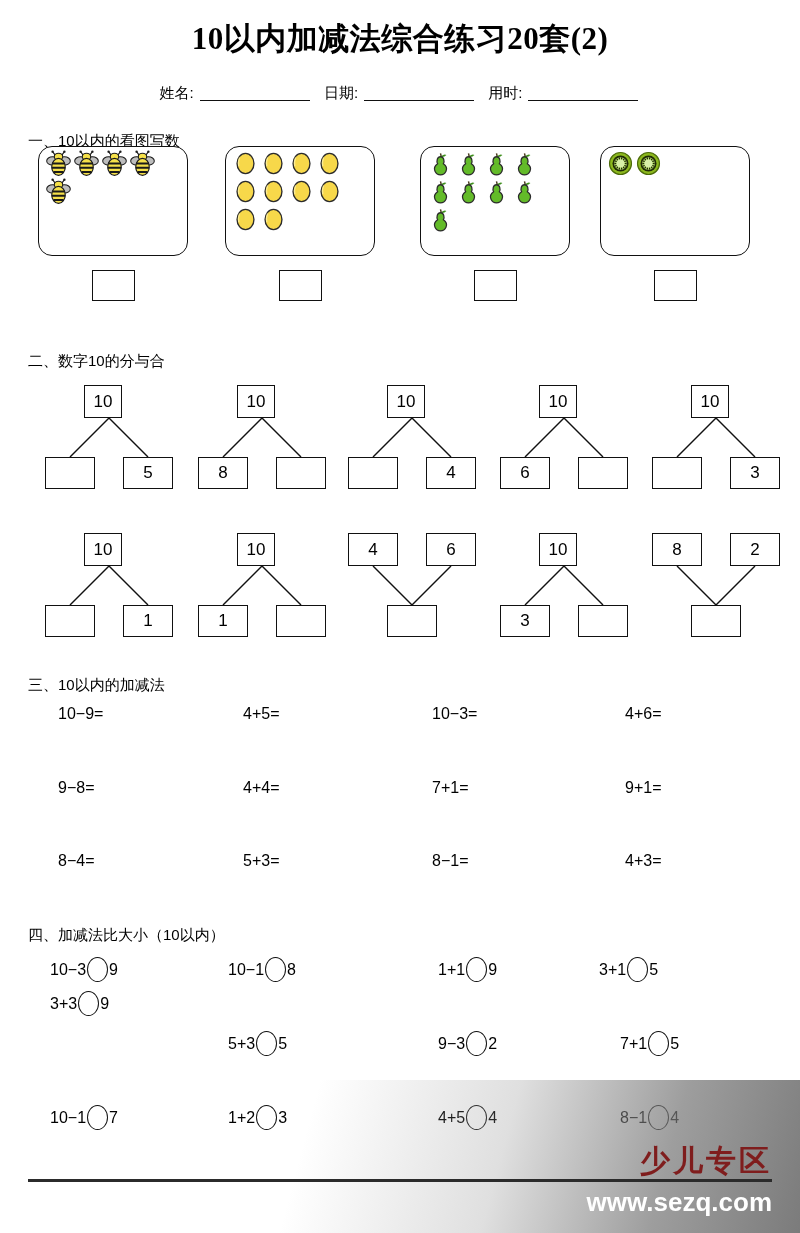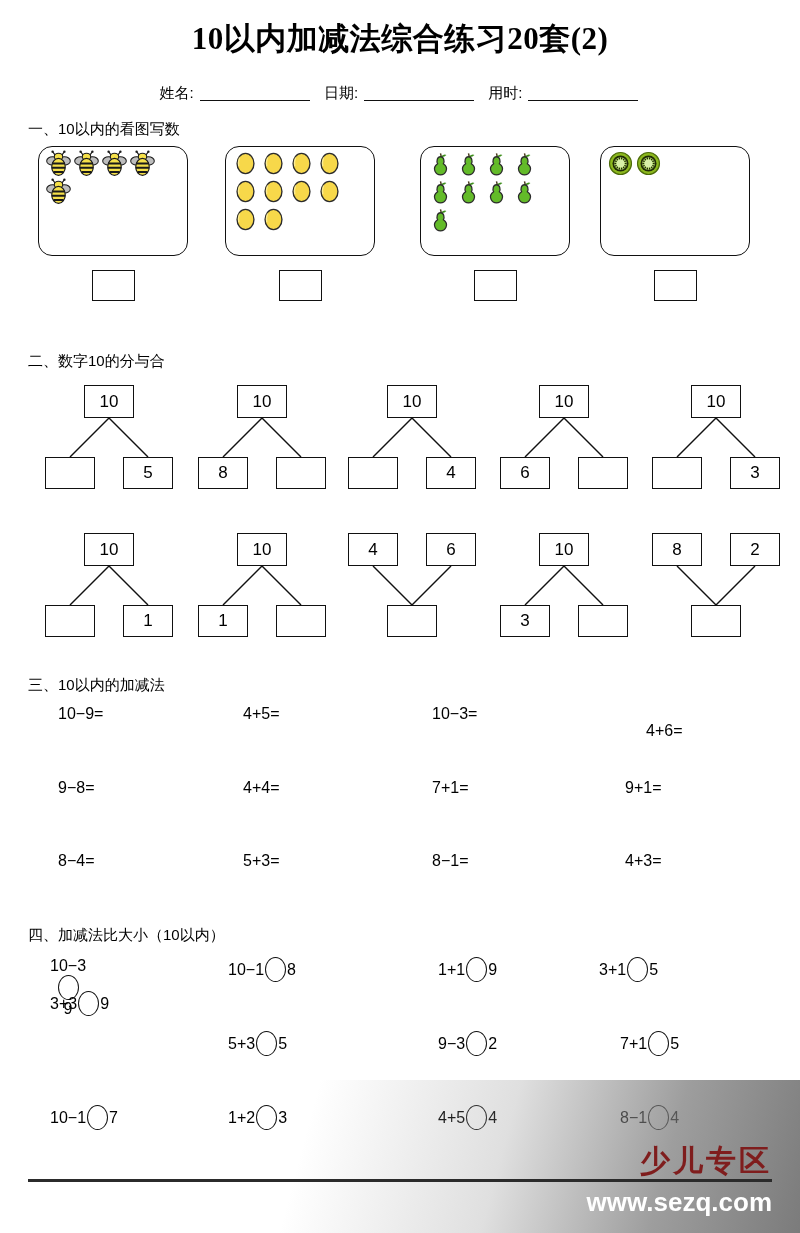--- a/index.html
+++ b/index.html
@@ -48,21 +48,21 @@
   }
 
   
   .sec-head {
     position: absolute;
     left: 28px;
     font-size: 15px;
     font-weight: normal;
     white-space: nowrap;
   }
-  #sec1-head { top: 120px; }
+  #sec1-head { top: 132px; }
   #sec2-head { top: 352px; }
   #sec3-head { top: 676px; }
   #sec4-head { top: 926px; }
 
   
   .pic-group { position: absolute; top: 146px; }
   .pic-box {
     position: relative;
     width: 150px;
     height: 110px;
@@ -99,21 +99,21 @@
   .nbox {
     position: absolute;
     border: 1.8px solid #111;
     background: #fff;
     font-size: 17px;
     display: flex;
     align-items: center;
     justify-content: center;
     font-family: "Liberation Sans", sans-serif;
   }
-  .nbox.top { width: 50px; height: 33px; left: 39px; top: 0; }
+  .nbox.top { width: 38px; height: 33px; left: 39px; top: 0; }
   .nbox.bl  { width: 50px; height: 32px; left: 0;   top: 72px; }
   .nbox.br  { width: 50px; height: 32px; left: 78px; top: 72px; }
   
   .nbox.tl  { width: 50px; height: 33px; left: 0;   top: 0; }
   .nbox.tr  { width: 50px; height: 33px; left: 78px; top: 0; }
   .nbox.bot { width: 50px; height: 32px; left: 39px; top: 72px; }
   .tree svg.links {
     position: absolute;
     left: 0; top: 0;
     width: 128px; height: 105px;
@@ -500,34 +500,34 @@
       <div class="nbox tr">2</div>
       <div class="nbox bot"></div>
     </div>
   </div>
 
 <div class="sec-head" id="sec3-head">三、10以内的加减法</div>
 <div id="section3-root">
     <div class="eq" style="left: 58px; top: 705px;">10−9=</div>
     <div class="eq" style="left: 243px; top: 705px;">4+5=</div>
     <div class="eq" style="left: 432px; top: 705px;">10−3=</div>
-    <div class="eq" style="left: 646px; top: 705px; margin-top: 17px;">4+6=</div>
+    <div class="eq" style="left: 625px; top: 705px;">4+6=</div>
     <div class="eq" style="left: 58px; top: 779px;">9−8=</div>
     <div class="eq" style="left: 243px; top: 779px;">4+4=</div>
     <div class="eq" style="left: 432px; top: 779px;">7+1=</div>
     <div class="eq" style="left: 625px; top: 779px;">9+1=</div>
     <div class="eq" style="left: 58px; top: 852px;">8−4=</div>
     <div class="eq" style="left: 243px; top: 852px;">5+3=</div>
     <div class="eq" style="left: 432px; top: 852px;">8−1=</div>
     <div class="eq" style="left: 625px; top: 852px;">4+3=</div>
   </div>
 
 <div class="sec-head" id="sec4-head">四、加减法比大小（10以内）</div>
 <div id="section4-root">
-    <div class="cmp" style="left: 50px; top: 957px; flex-direction: column;">
+    <div class="cmp" style="left: 50px; top: 957px;">
       <span>10−3</span>
       <span class="circle"></span>
       <span>9</span>
     </div>
     <div class="cmp" style="left: 228px; top: 957px;">
       <span>10−1</span>
       <span class="circle"></span>
       <span>8</span>
     </div>
     <div class="cmp" style="left: 438px; top: 957px;">

